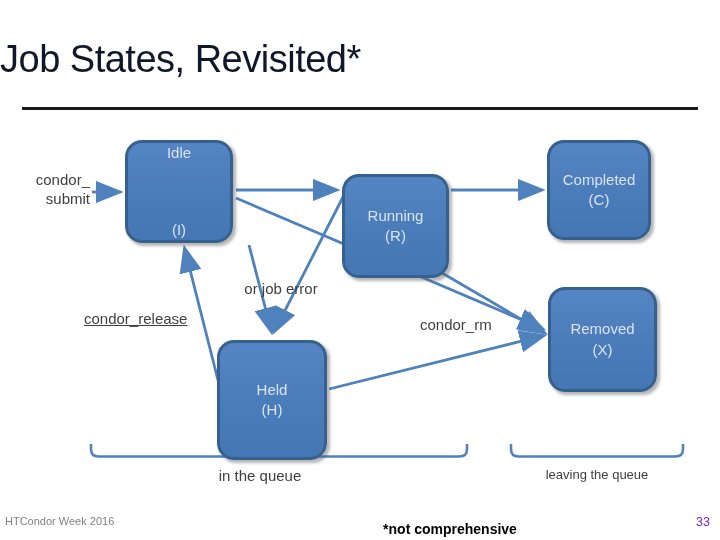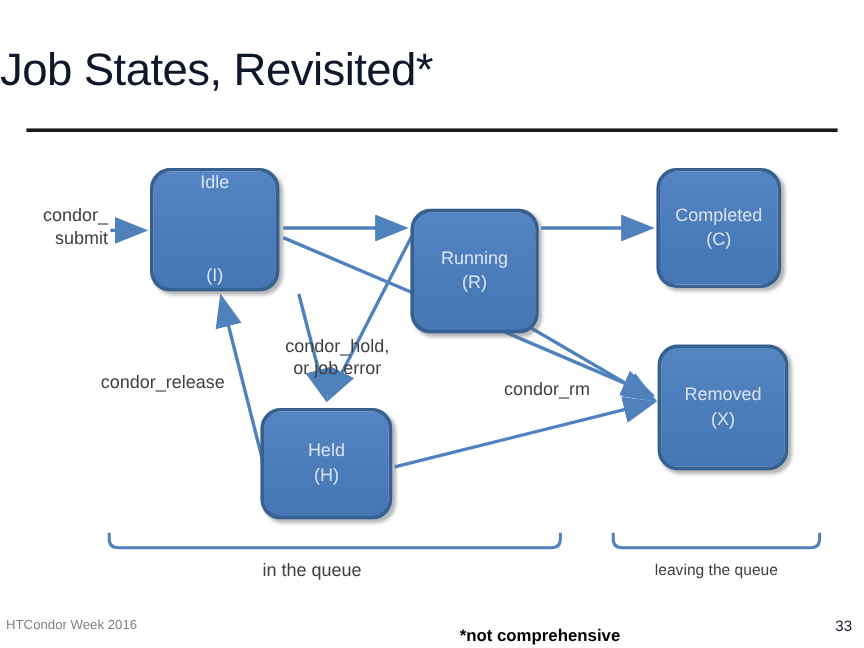--- a/index.html
+++ b/index.html
@@ -24,33 +24,33 @@
     border:3px solid #36608e;
     border-radius:17px;
     box-shadow:2.5px 2.5px 3px rgba(90,90,90,0.45);
     display:flex;flex-direction:column;align-items:center;justify-content:center;
     color:#d9e2f1;font-size:15px;line-height:1.35;text-align:center;
   }
   #box-idle     {left:125px;top:140px;width:108px;height:103px;justify-content:space-between;}
   #box-running  {left:342px;top:138px;width:107px;height:104px;margin-top:36px;}
   #box-completed{left:547px;top:140px;width:104px;height:100px;}
   #box-removed  {left:548px;top:287px;width:109px;height:105px;}
-  #box-held     {left:217px;top:340px;width:110px;height:93px;}
+  #box-held     {left:217px;top:340px;width:110px;height:120px;}
   
   .cmd{color:#3f3f3f;font-size:15px;line-height:1.25;}
   #lbl-submit {left:10px;top:171px;width:80px;text-align:right;}
-  #lbl-release{left:84px;top:310px;}
+  #lbl-release{left:84px;top:310px;text-decoration:underline;}
   #lbl-hold   {left:222px;top:280px;width:118px;text-align:center;}
   #lbl-rm     {left:420px;top:316px;}
   #lbl-inqueue{left:160px;top:467px;width:200px;text-align:center;font-size:15px;color:#3f3f3f;}
   #lbl-leaving{left:497px;top:467px;width:200px;text-align:center;font-size:13px;color:#3f3f3f;}
   
   #footer-left{left:5px;top:515px;font-size:11px;color:#818181;}
   #footer-note{left:320px;top:505px;width:260px;text-align:center;font-size:14px;font-weight:bold;color:#000000;margin-top:16px;}
-  #footer-page{left:660px;top:515px;width:50px;text-align:right;font-size:12.5px;color:#0f172a;}
+  #footer-page{left:660px;top:515px;width:50px;text-align:right;font-size:12.5px;color:#6d28d9;}
   svg{pointer-events:none;}
 </style>
 </head>
 <body>
 
 <svg class="abs" style="left:0;top:0;" width="720" height="540" viewBox="0 0 720 540">
   <defs>
     <marker id="ah" markerWidth="10" markerHeight="8" refX="8" refY="4" orient="auto-start-reverse">
       <path d="M0,0 L10,4 L0,8 z" fill="#4F81BD"></path>
     </marker>
@@ -95,21 +95,20 @@
   <span>Held</span>
   <span>(H)</span>
 </div>
 
 <div class="abs cmd" id="lbl-submit">
   <div>condor_</div>
   <div>submit</div>
 </div>
 <div class="abs cmd" id="lbl-release">condor_release</div>
 <div class="abs cmd" id="lbl-hold">
-  <div>condor_hold,</div>
   <div>or job error</div>
 </div>
 <div class="abs cmd" id="lbl-rm">condor_rm</div>
 
 <div class="abs" id="lbl-inqueue">in the queue</div>
 <div class="abs" id="lbl-leaving">leaving the queue</div>
 
 <div class="abs" id="footer-left">HTCondor Week 2016</div>
 <div class="abs" id="footer-note">*not comprehensive</div>
 <div class="abs" id="footer-page">33</div>

